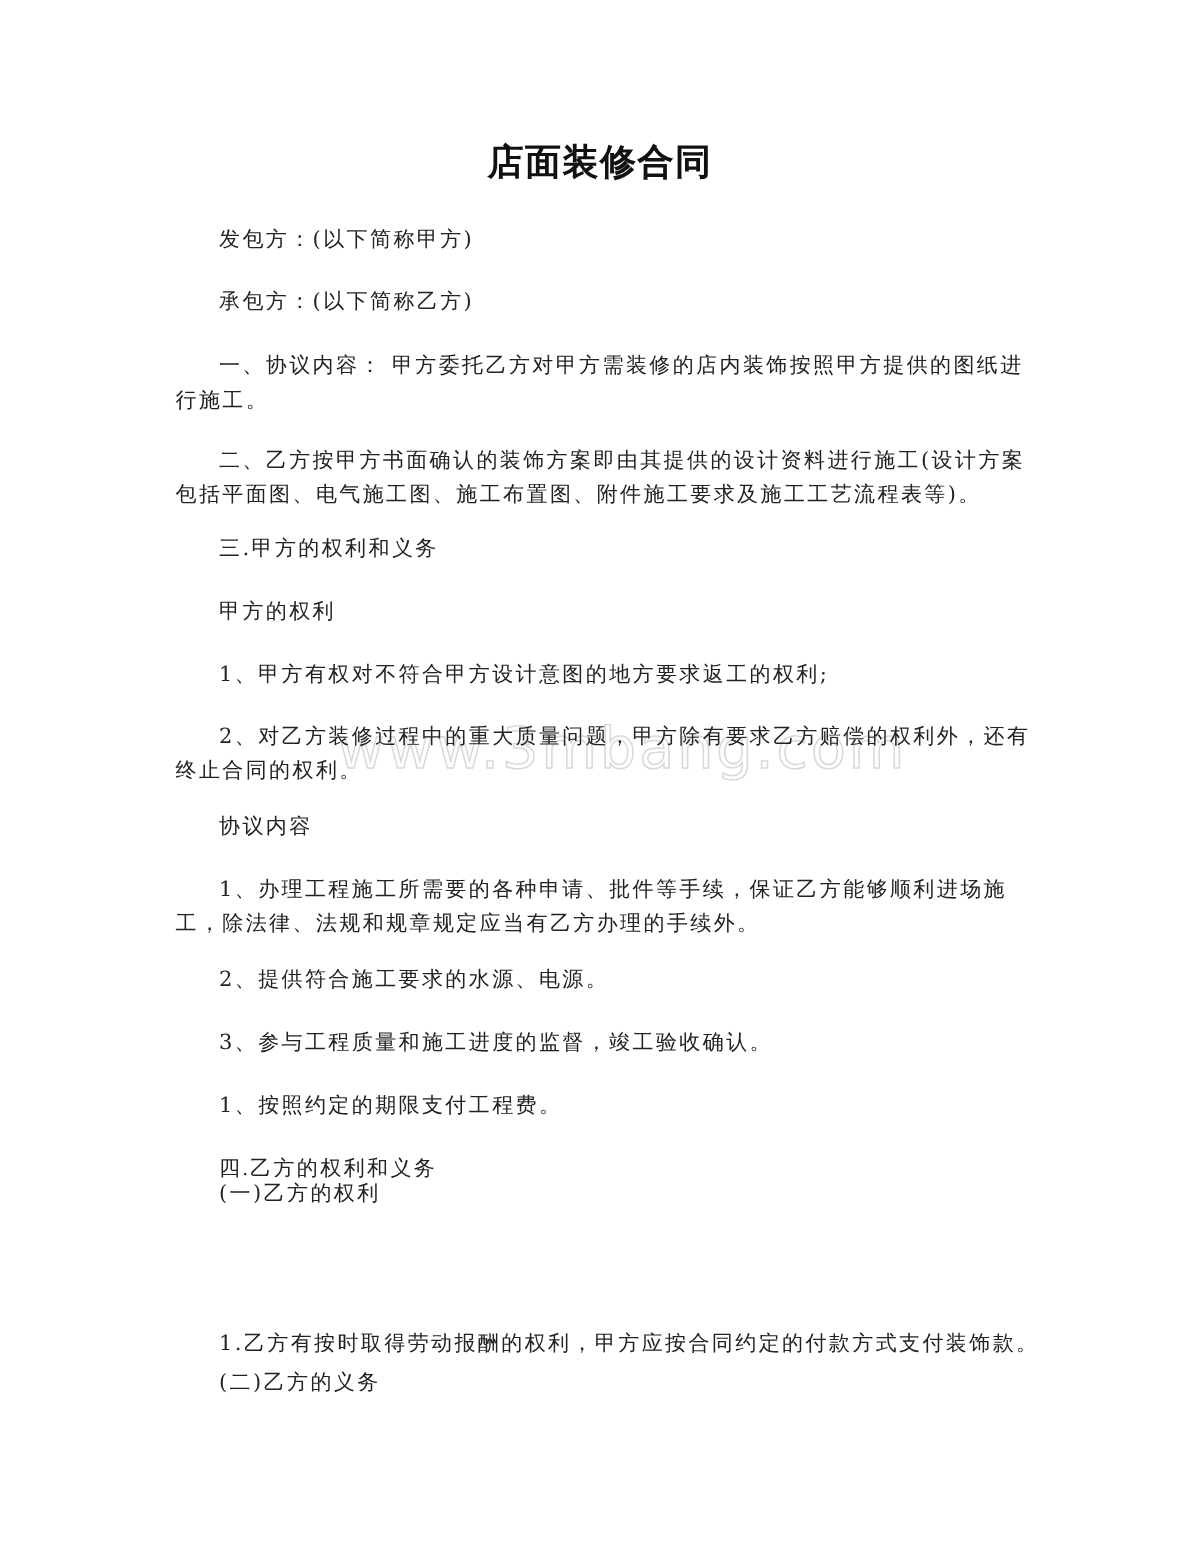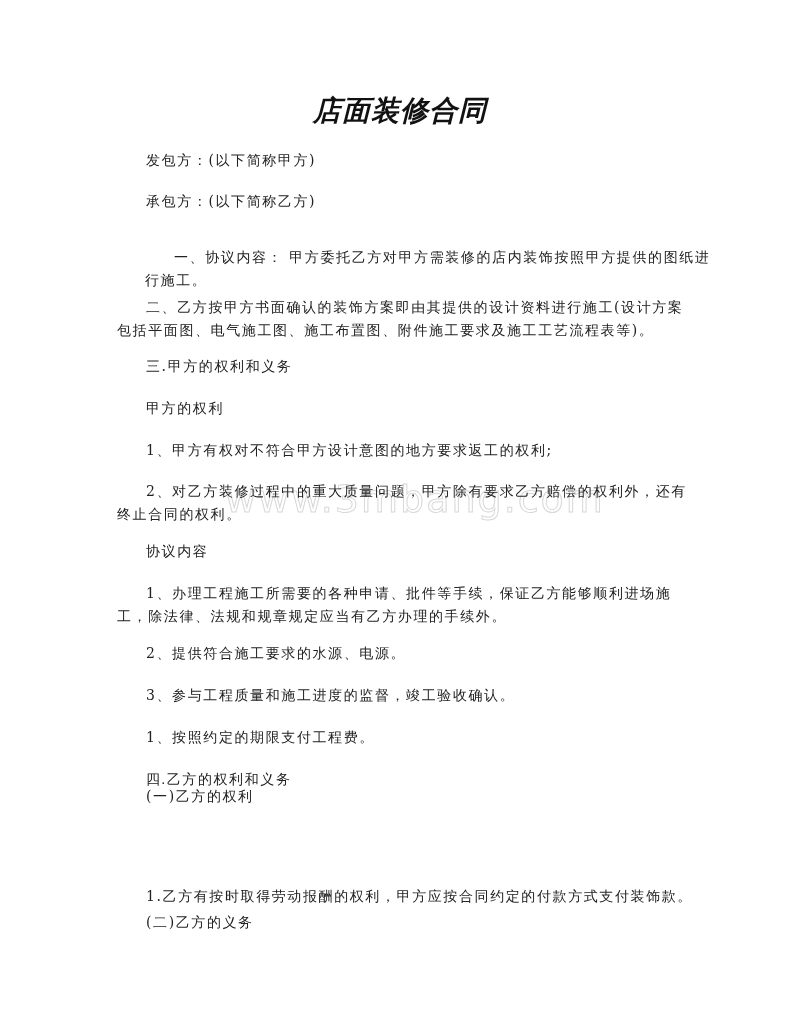--- a/index.html
+++ b/index.html
@@ -21,25 +21,24 @@
       top: 0;
       width: 800px;
       height: 1036px;
     }
     .title {
       position: absolute;
       top: 92px;
       left: 0;
       width: 800px;
       text-align: center;
-      font-size: 28px;
+      font-size: 24px;
       font-weight: bold;
       letter-spacing: 1px;
       color: #111;
-      font-style: italic;
     }
     .para {
       position: absolute;
       left: 117px;
       width: 575px;
       font-size: 14px;
       line-height: 23px;
       letter-spacing: 1.6px;
       text-indent: 29px;
       color: #222;
@@ -62,21 +61,21 @@
 </head>
 <body>
 
 <div class="page">
   <div class="title">店面装修合同</div>
 
   <div class="watermark">www.3mbang.com</div>
 
   <p class="para" style="top:149px;">发包方：(以下简称甲方)</p>
   <p class="para" style="top:190px;">承包方：(以下简称乙方)</p>
-  <p class="para" style="top:246px;margin-left:28px;">一、协议内容：  甲方委托乙方对甲方需装修的店内装饰按照甲方提供的图纸进行施工。</p>
+  <p class="para" style="top:233px;">一、协议内容：  甲方委托乙方对甲方需装修的店内装饰按照甲方提供的图纸进行施工。</p>
   <p class="para" style="top:296px;">二、乙方按甲方书面确认的装饰方案即由其提供的设计资料进行施工(设计方案包括平面图、电气施工图、施工布置图、附件施工要求及施工工艺流程表等)。</p>
   <p class="para" style="top:355px;">三.甲方的权利和义务</p>
   <p class="para" style="top:397px;">甲方的权利</p>
   <p class="para" style="top:439px;">1、甲方有权对不符合甲方设计意图的地方要求返工的权利;</p>
   <p class="para" style="top:480px;">2、对乙方装修过程中的重大质量问题，甲方除有要求乙方赔偿的权利外，还有终止合同的权利。</p>
   <p class="para" style="top:540px;">协议内容</p>
   <p class="para" style="top:582px;">1、办理工程施工所需要的各种申请、批件等手续，保证乙方能够顺利进场施工，除法律、法规和规章规定应当有乙方办理的手续外。</p>
   <p class="para" style="top:642px;">2、提供符合施工要求的水源、电源。</p>
   <p class="para" style="top:684px;">3、参与工程质量和施工进度的监督，竣工验收确认。</p>
   <p class="para" style="top:726px;">1、按照约定的期限支付工程费。</p>

